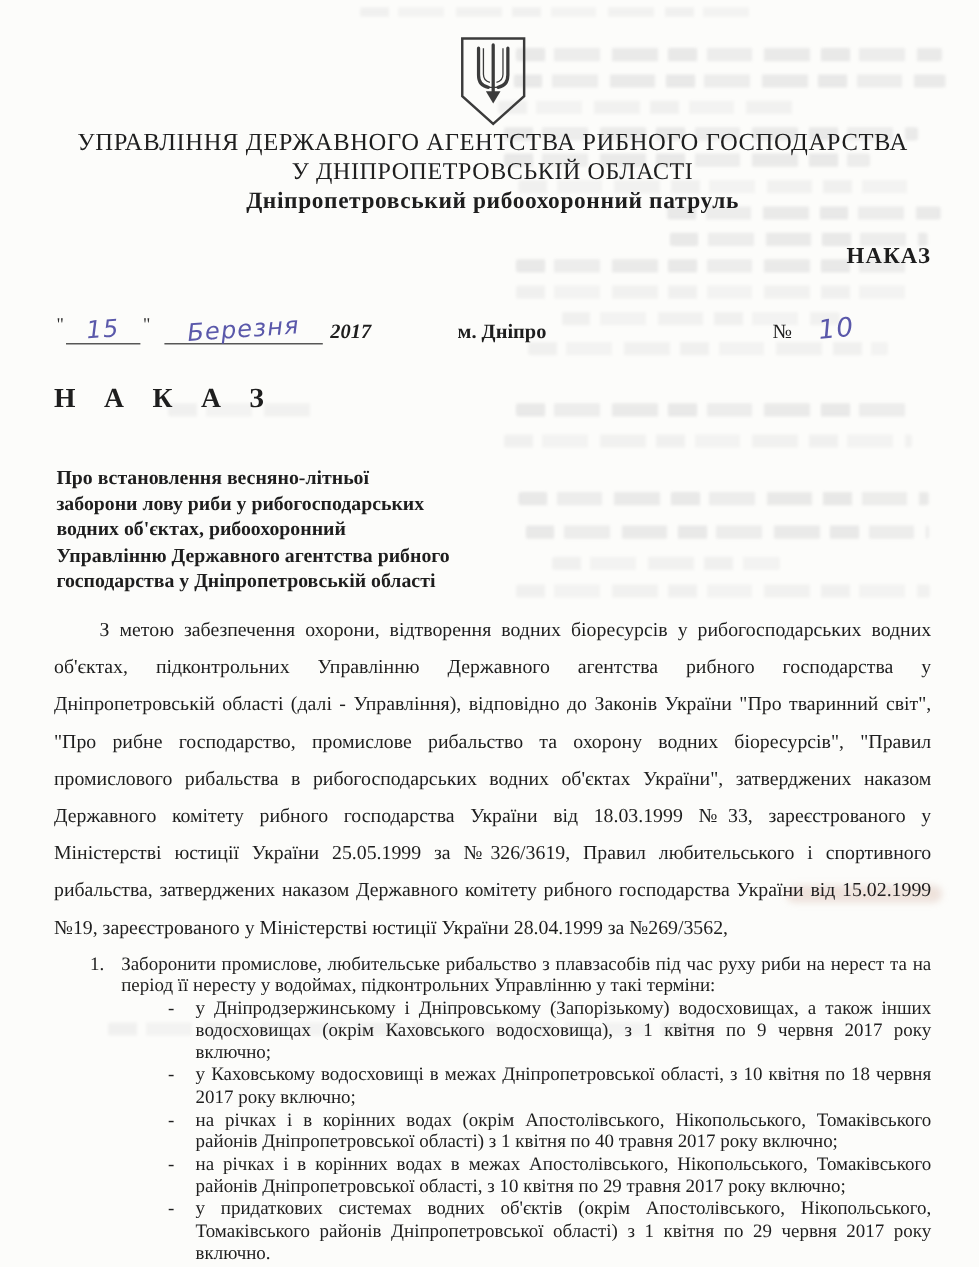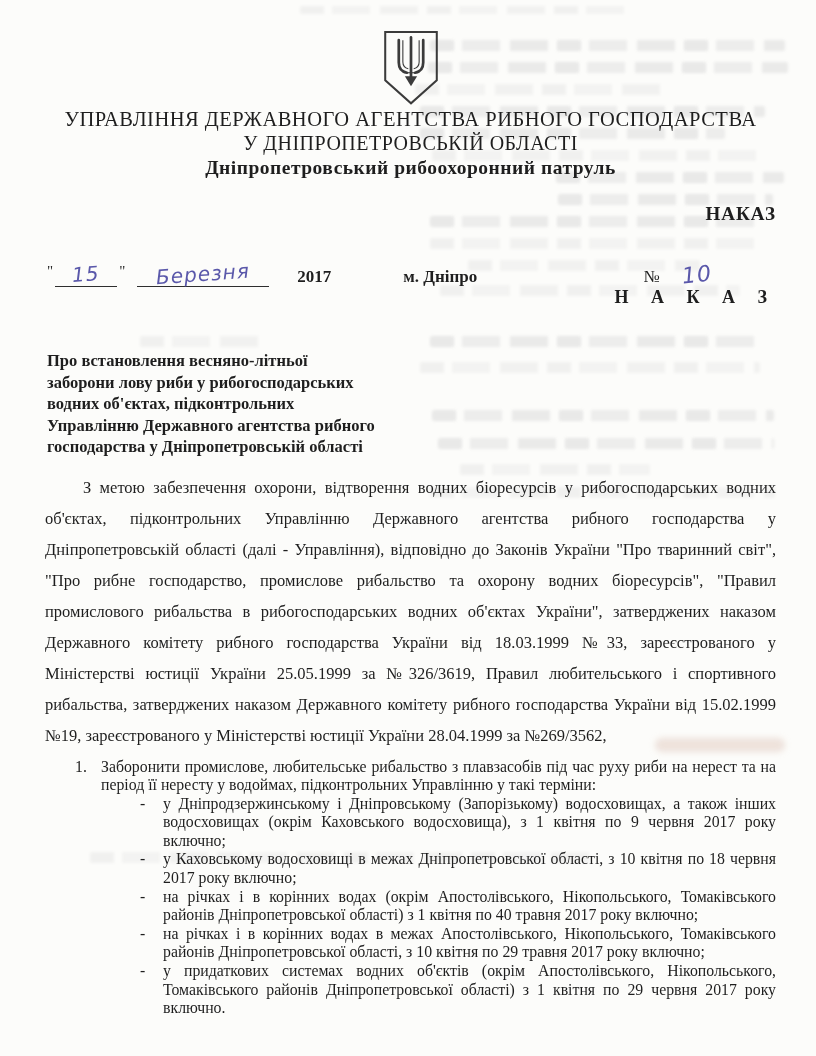--- a/index.html
+++ b/index.html
@@ -44,27 +44,27 @@
   .date-row { margin-top:30px; display:flex; align-items:flex-end; font-size:17px; height:32px; }
   .q { font-size:15px; color:#2a2a2a; padding:0 2px; align-self:center; }
   .hw {
     font-family:"DejaVu Sans", sans-serif; font-style:italic;
     color:#5a58aa; font-size:20px; letter-spacing:1px;
   }
   .fill { border-bottom:1.6px solid #2e2e2e; text-align:center; }
   .day-fill   { width:62px; }
   .month-fill { width:132px; margin-left:10px; transform:translateY(0); }
   .day-fill .hw-inner, .month-fill .hw-inner { display:inline-block; transform:rotate(-4deg); }
-  .year { font-weight:bold; margin-left:28px; }
+  .year { font-weight:bold; margin-left:6px;font-style:italic; }
   .city { font-weight:bold; margin-left:72px; }
   .num-group { margin-left:auto; margin-right:64px; display:flex; align-items:flex-end; }
   .num-label { font-size:17px; }
   .num-value { margin-left:22px; font-size:22px; display:inline-block; transform:rotate(-6deg); }
 
-  .order-title-spaced { text-align:right; font-size:18px; font-weight:bold; letter-spacing:9px; }
+  .order-title-spaced { margin-top:32px; text-align:left; font-size:23px; font-weight:bold; letter-spacing:9px; }
 
   .subject { margin-top:42px; margin-left:2px; font-weight:bold; font-size:16.5px; line-height:21.5px; width:420px; }
 
   .body-par {
     margin:14px 0 0 0; font-size:16.5px; line-height:31px;
     text-align:justify; text-indent:38px;
   }
 
   .resolve { margin-top:9px; font-size:17px; font-weight:bold; letter-spacing:.5px; }
 
@@ -138,21 +138,21 @@
         <span class="num-label">№</span>
         <span class="hw num-value">10</span>
       </span>
     </div>
 
     <div class="order-title-spaced">Н А К А З</div>
 
     <div class="subject">
       <div>Про встановлення весняно-літньої</div>
       <div>заборони лову риби у рибогосподарських</div>
-      <div>водних об'єктах, підконтрольних</div>
+      <div>водних об'єктах, рибоохоронний</div>
       <div>Управлінню Державного агентства рибного</div>
       <div>господарства у Дніпропетровській області</div>
     </div>
 
     <p class="body-par">З метою забезпечення охорони, відтворення водних біоресурсів у рибогосподарських водних об'єктах, підконтрольних  Управлінню Державного агентства рибного господарства у Дніпропетровській області (далі - Управління), відповідно до Законів України "Про тваринний світ",  "Про рибне господарство, промислове рибальство та охорону водних біоресурсів", "Правил промислового рибальства в рибогосподарських водних об'єктах України", затверджених наказом Державного комітету рибного господарства України від 18.03.1999 №33, зареєстрованого у Міністерстві юстиції України 25.05.1999  за №326/3619, Правил любительського і спортивного рибальства, затверджених наказом Державного комітету рибного господарства України від 15.02.1999 №19, зареєстрованого у Міністерстві юстиції України 28.04.1999 за №269/3562,</p>
 
 
     <div class="list">
       <div class="item">
         <span class="item-num">1.</span>

